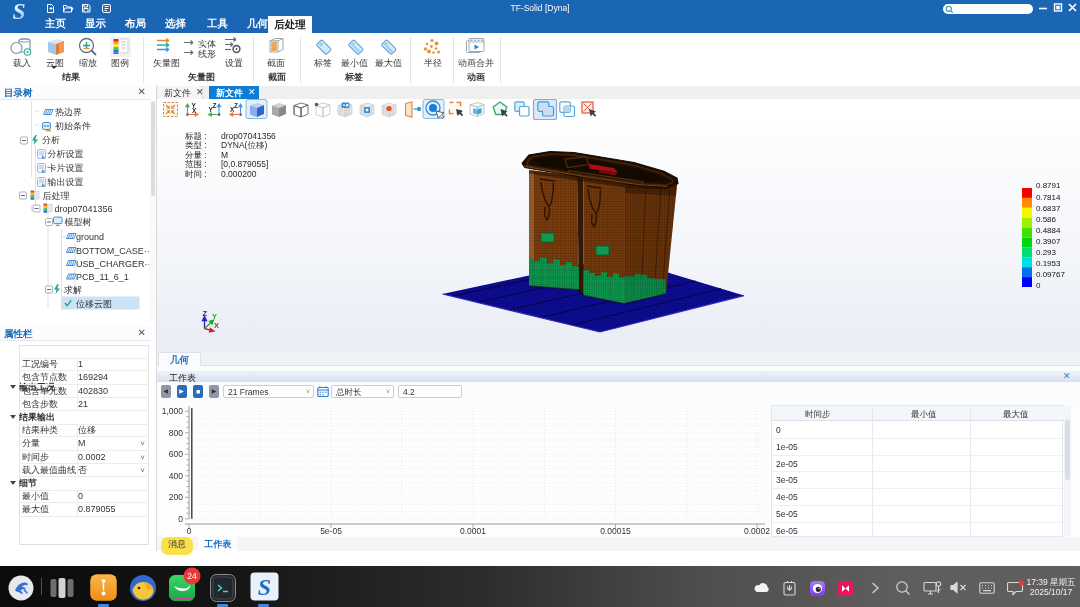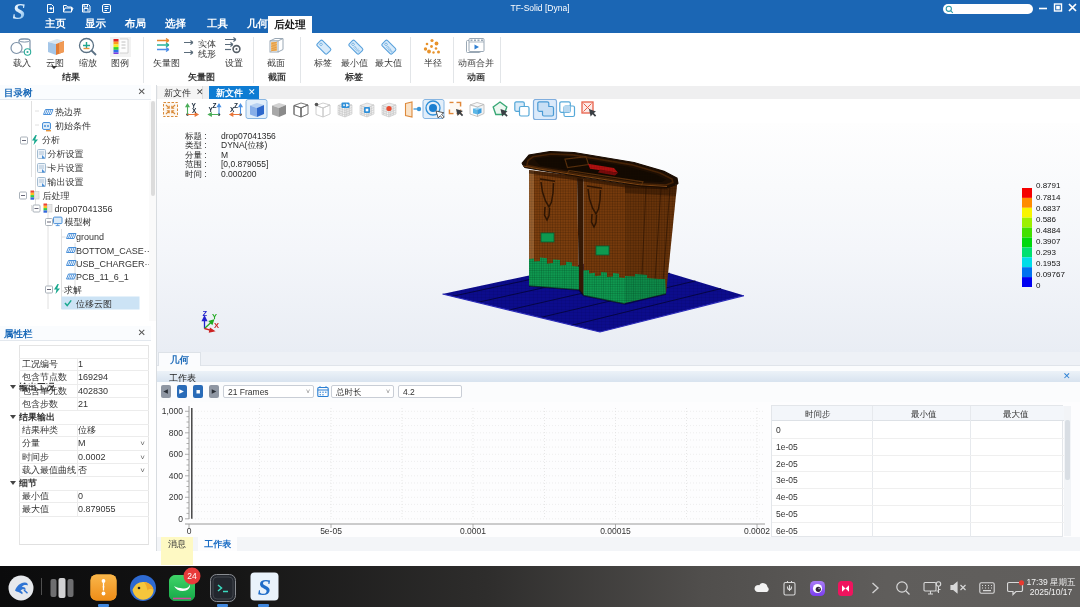--- a/index.html
+++ b/index.html
@@ -709,21 +709,21 @@
  <div class="abs" style="left:0;top:65.4px;width:292px;height:1px;background:#efefef;"></div>
  <div class="abs" style="left:0;top:82.2px;width:292px;height:1px;background:#efefef;"></div>
  <div class="abs" style="left:0;top:99px;width:292px;height:1px;background:#efefef;"></div>
  <div class="abs" style="left:0;top:115.8px;width:292px;height:1px;background:#efefef;"></div>
 </div>
 <div class="abs" style="left:1064px;top:406px;width:7px;height:130px;background:#f2f4f7;">
       <div class="abs" style="left:1px;top:14px;width:5px;height:60px;background:#d9dee4;border-radius:2px;"></div>
     </div>
 
 <div id="btmstrip">
- <div class="abs" style="left:3.7px;top:0;width:32.5px;height:28px;background:#fef9c3;font-size:9px;color:#333;text-align:center;line-height:14px;">消息</div>
+ <div class="abs" style="left:3.7px;top:0;width:32.5px;height:18px;background:#fde047;font-size:9px;color:#333;text-align:center;line-height:14px;border-radius:7px;">消息</div>
  <div class="abs" style="left:41.3px;top:0;width:39px;height:14px;background:#fdfdfe;font-size:9px;color:#1a6cc4;font-weight:bold;text-align:center;line-height:14px;">工作表</div>
 </div>
 
 <div id="taskbar">
 
  <svg class="tico" style="left:8px;top:9px" width="26" height="26" viewBox="0 0 26 26">
   <circle cx="13" cy="13" r="12.5" fill="#e6e8ec"></circle>
   <path d="M7 15.5 C9 10.5 12 8 16.5 7.5 C19 7.3 20.5 9 19.5 10.5 C17.5 9.5 15 10 14 12 C16.5 11.7 18 13 17.5 15 C15.5 13.8 13.5 14.2 12.5 16 C14.5 16.2 15.2 17.8 14.2 19.3 C12 17 8.5 17 7 15.5 Z" fill="#2f74d4"></path>
   <path d="M16 15 l3.5 3.2" stroke="#2f74d4" stroke-width="1.5"></path>
  </svg>

